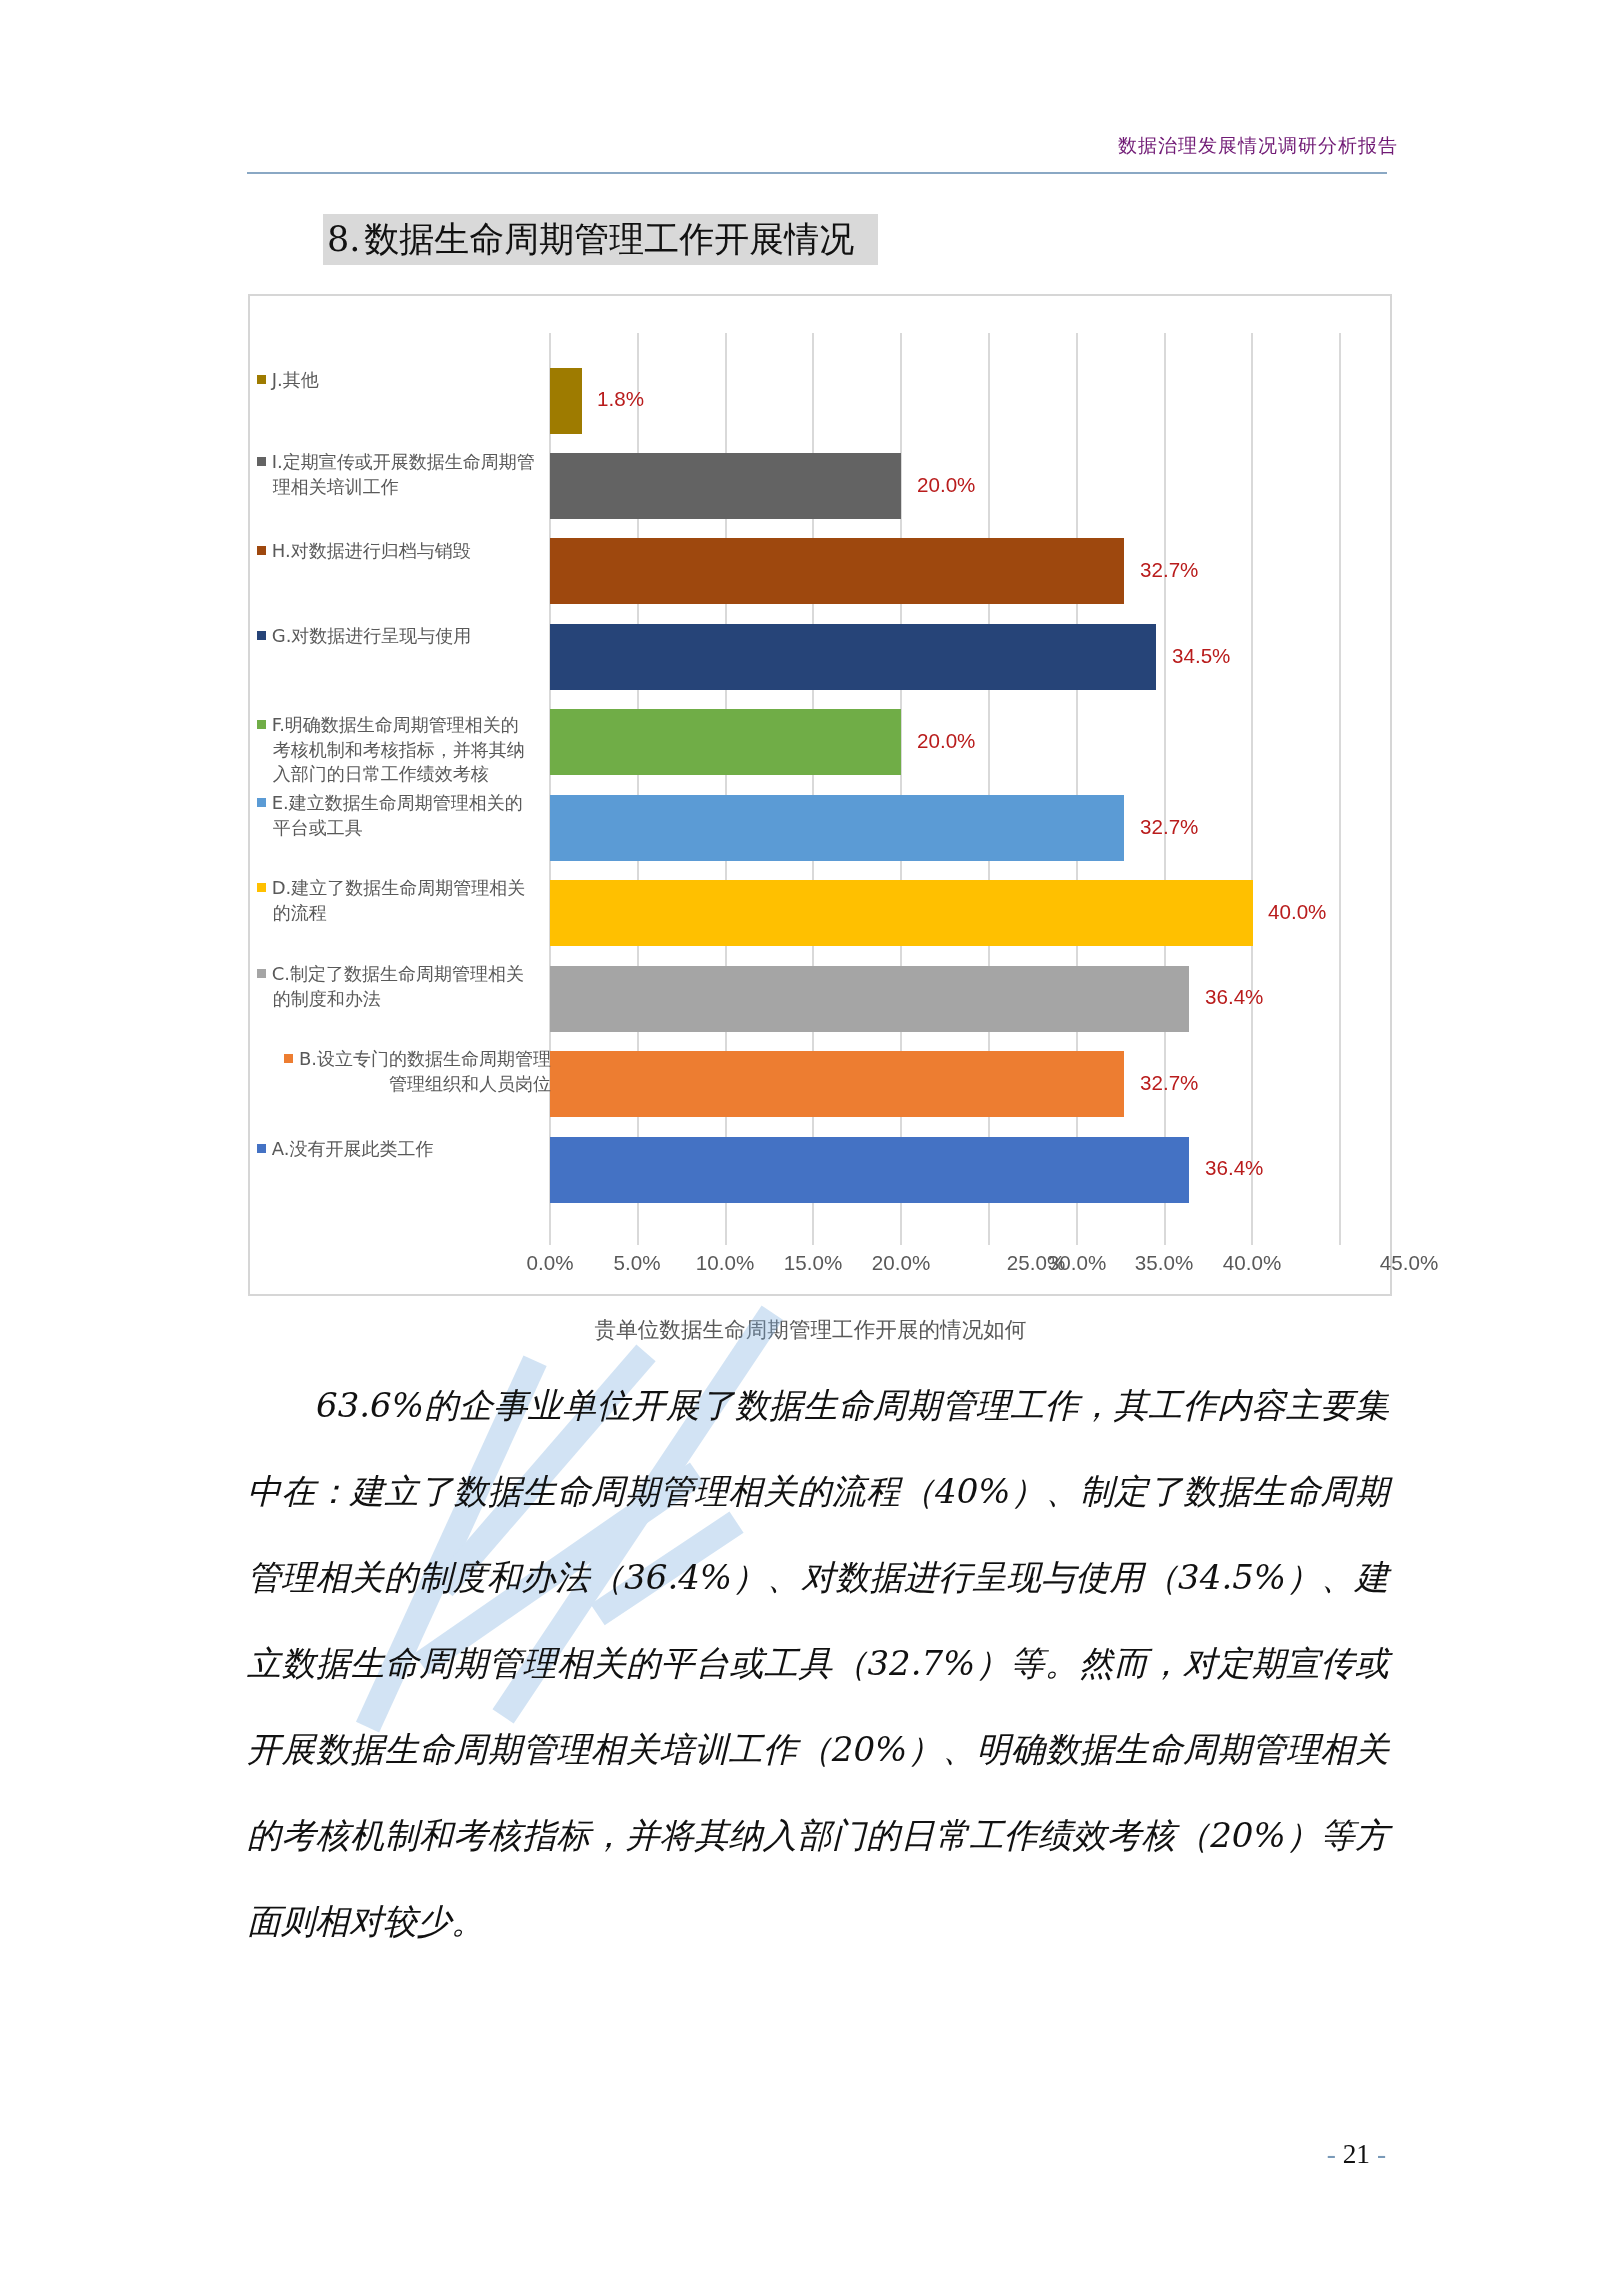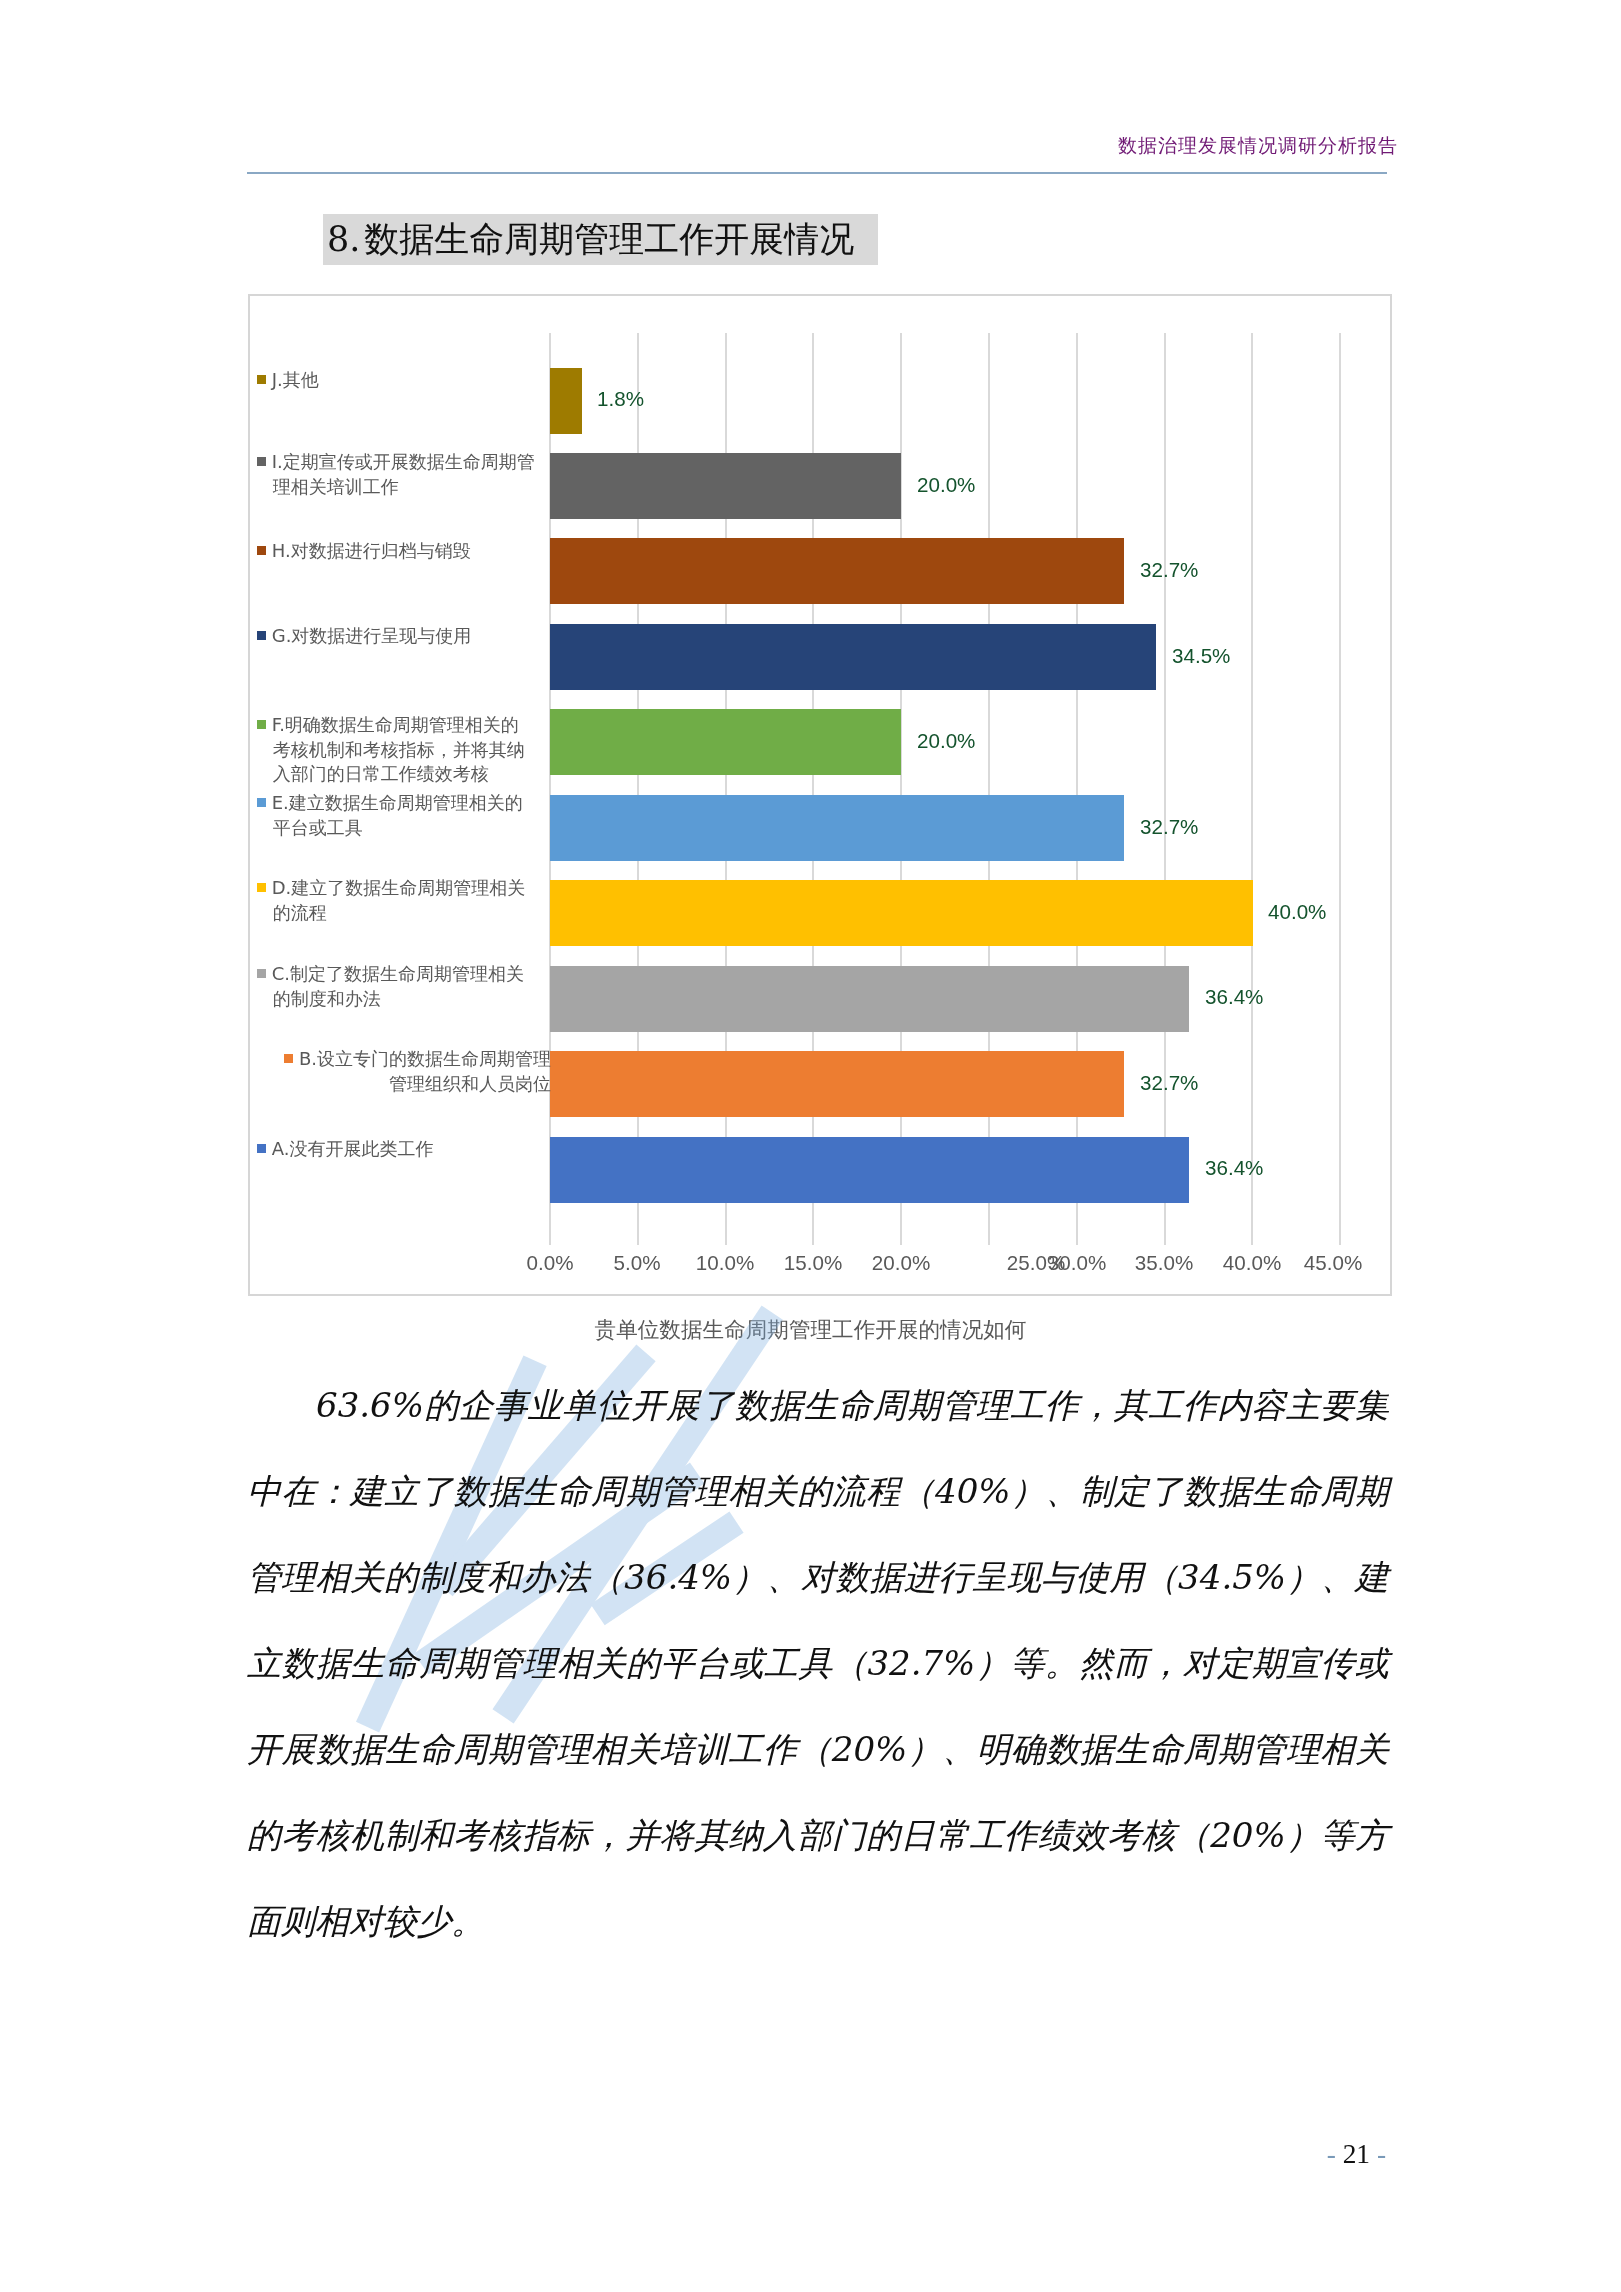--- a/index.html
+++ b/index.html
@@ -31,21 +31,21 @@
   }
   .legend-swatch {
     display: inline-block; width: 8.8px; height: 8.8px; margin-right: 5.9px; vertical-align: 2px;
   }
   .legend-text-line2 { padding-left: 15.7px; display: block; }
   .gridline {
     position: absolute; top: 333px; width: 2px; height: 912px; background: #d9d9d9;
   }
   .bar { position: absolute; height: 66px; }
   .bar-label {
-    position: absolute; font-size: 20.6px; color: #14532d;
+    position: absolute; font-size: 20.6px; color: #b91c1c;
     font-family: "Liberation Sans", sans-serif;
   }
   .tick-label {
     position: absolute; top: 1251px; font-size: 20.6px; color: #595959; width: 78px;
     text-align: center; font-family: "Liberation Sans", sans-serif;
   }
   .caption {
     position: absolute; left: 0; width: 1621px; top: 1315px; text-align: center;
     font-size: 21.6px; color: #595959;
   }
@@ -87,21 +87,21 @@
     <div class="tick-label" style="left: 862px;">20.0%</div>
     <div class="gridline" style="left: 988px;"></div>
     <div class="tick-label" style="left: 997px;">25.0%</div>
     <div class="gridline" style="left: 1076px;"></div>
     <div class="tick-label" style="left: 1038px;">30.0%</div>
     <div class="gridline" style="left: 1164px;"></div>
     <div class="tick-label" style="left: 1125px;">35.0%</div>
     <div class="gridline" style="left: 1251px;"></div>
     <div class="tick-label" style="left: 1213px;">40.0%</div>
     <div class="gridline" style="left: 1339px;"></div>
-    <div class="tick-label" style="left: 1294px;">45.0%</div>
+    <div class="tick-label" style="left: 1370px;">45.0%</div>
     <div class="bar" style="left: 550px; top: 368px; width: 32px; background: rgb(158, 123, 0);"></div>
     <div class="bar-label" style="left: 597px; top: 387px;">1.8%</div>
     <div class="legend-item" style="top: 368px;"><span class="legend-swatch" style="background: rgb(158, 123, 0);"></span><span>J.其他</span></div>
     <div class="bar" style="left: 550px; top: 453px; width: 351px; background: rgb(99, 99, 99);"></div>
     <div class="bar-label" style="left: 917px; top: 473px;">20.0%</div>
     <div class="legend-item" style="top: 438px; margin-top: 12px;"><span class="legend-swatch" style="background: rgb(99, 99, 99);"></span><span>I.定期宣传或开展数据生命周期管</span><span class="legend-text-line2">理相关培训工作</span></div>
     <div class="bar" style="left: 550px; top: 538px; width: 574px; background: rgb(158, 72, 14);"></div>
     <div class="bar-label" style="left: 1140px; top: 558px;">32.7%</div>
     <div class="legend-item" style="top: 539px;"><span class="legend-swatch" style="background: rgb(158, 72, 14);"></span><span>H.对数据进行归档与销毁</span></div>
     <div class="bar" style="left: 550px; top: 624px; width: 606px; background: rgb(38, 68, 120);"></div>

